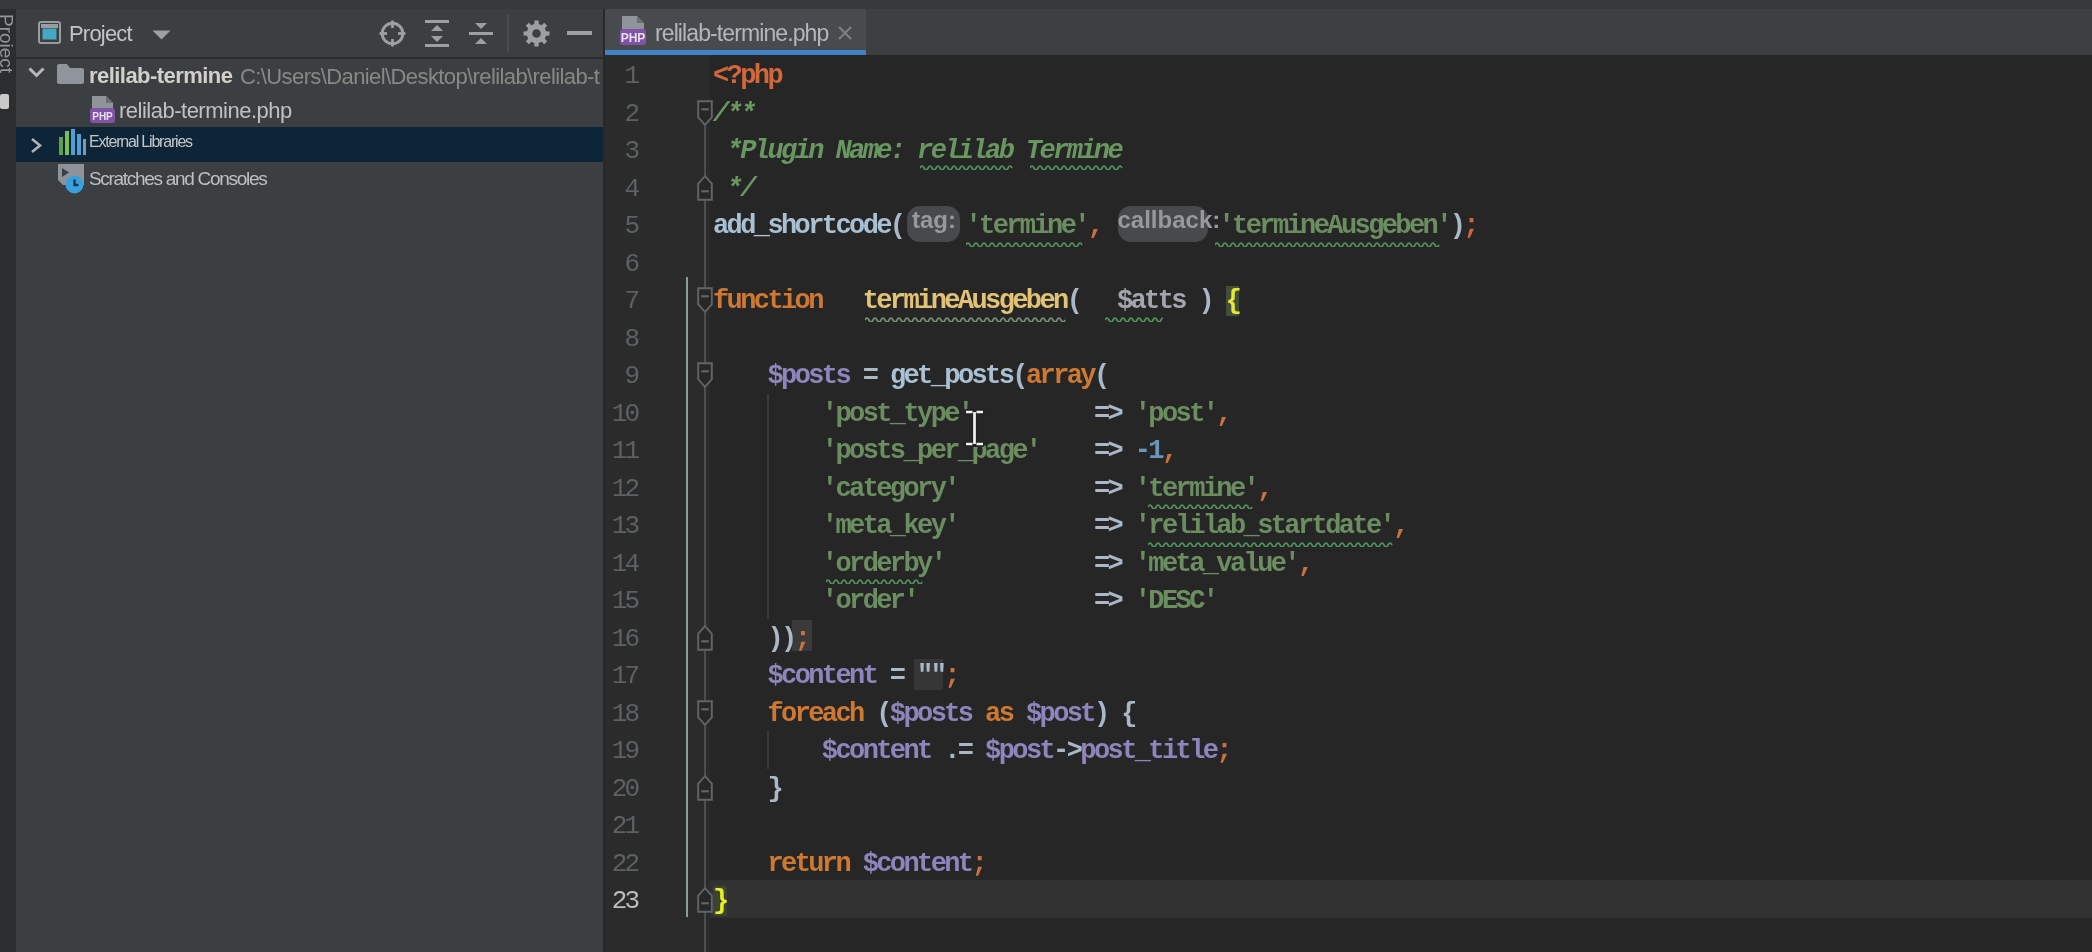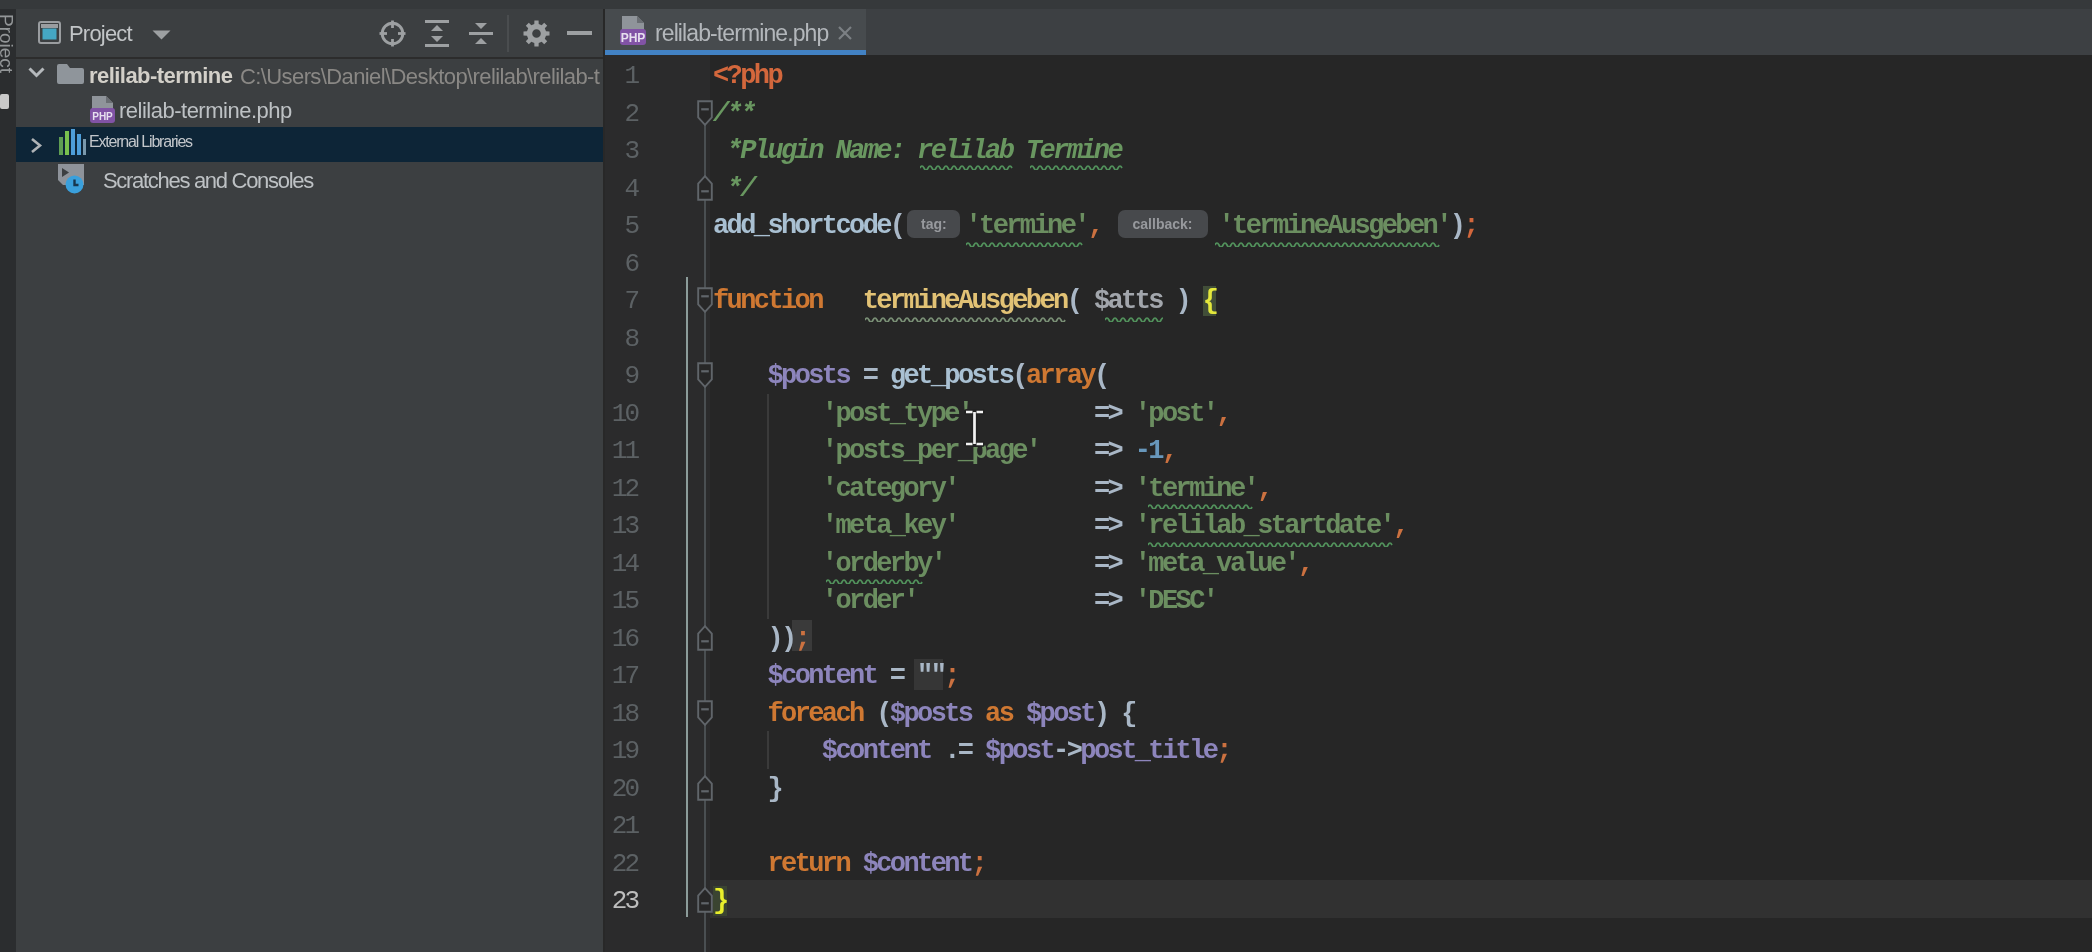--- a/index.html
+++ b/index.html
@@ -10,25 +10,25 @@
   .k  { color:#CF7832;margin-top:25px; }
   .fn { color:#A9C0D2; }
   .d  { color:#A9B7C6; }
   .s  { color:#6B8E60; }
   .v  { color:#8D85BC; }
   .y  { color:#E2C275;text-align:center; }
   .cm { color:#699760; font-style:italic; }
   .pt { color:#D3673C; }
   .n  { color:#6897BB; }
   .p  { color:#CB7140; }
-  .g  { color:#A2A6AC; }
+  .g  { color:#A2A6AC;margin-left:23px; }
   pre { font-family:"Liberation Mono", monospace; font-weight:bold; }
-  .pill { display:inline-block; background:#47494C; color:#97999D; border-radius:7px;
-          font-family:"Liberation Sans", sans-serif; font-size:14px; letter-spacing:0;
-          height:28px; line-height:28px; text-align:center; vertical-align:middle; position:relative; top:-2px; }
+  .pill { display:inline-block; background:#47494C; color:#97999D; border-radius:13px;
+          font-family:"Liberation Sans", sans-serif; font-size:24px; letter-spacing:0;
+          height:36px; line-height:28px; text-align:center; vertical-align:middle; position:relative; top:-2px; }
   .brc { background:#414E38; color:#E4E83C; } .brc2 { background:#3A4431; color:#E8EE2C; }
 </style>
 </head>
 <body>
 
 <div class="abs" style="left:0;top:0;width:2092px;height:9px;background:#36393B;"></div>
 
 <div class="abs" style="left:0;top:9px;width:16px;height:943px;background:#2B2D2F;"></div>
 <div class="abs" style="left:17px;top:14px;width:84px;height:20px;transform:rotate(90deg);transform-origin:0 0;font-size:19px;color:#939698;">Project</div>
 <div class="abs" style="left:0;top:94px;width:9px;height:15px;background:#C9C9C9;border-radius:2px;"></div>
@@ -106,21 +106,21 @@
   <rect x="25" y="10" width="3" height="16" fill="#7A99AC"></rect>
 </svg>
 <div class="abs" style="left:89px;top:133px;color:#C3C7CB;font-size:16px;letter-spacing:-1.2px;">External Libraries</div>
 
 <svg class="abs" style="left:58px;top:164px;" width="32" height="30">
   <path d="M0 0 L26 0 L26 21 L14 21 L5 21 L0 16 Z" fill="#8E939A"></path>
   <path d="M4 4 L11 8.5 L4 13 Z" fill="#3C3F41"></path>
   <circle cx="16.5" cy="20.5" r="9" fill="#3AA0DC"></circle>
   <path d="M16.5 15.5 L16.5 21 L20.5 21" stroke="#17374E" stroke-width="2.4" fill="none"></path>
 </svg>
-<div class="abs" style="left:103px;top:168px;color:#BDC1C4;font-size:22px;letter-spacing:-1.3px;">Scratches and Consoles</div>
+<div class="abs" style="left:89px;top:168px;color:#BDC1C4;font-size:19px;letter-spacing:-1.3px;">Scratches and Consoles</div>
 
 <div class="abs" style="left:603px;top:9px;width:2px;height:943px;background:#282828;"></div>
 
 <div class="abs" style="left:605px;top:9px;width:1487px;height:46px;background:#3D4043;"></div>
 <div class="abs" style="left:605px;top:9px;width:261px;height:41px;background:#474B4E;"></div>
 <div class="abs" style="left:605px;top:50px;width:261px;height:5px;background:#4282C4;"></div>
 <svg class="abs" style="left:620px;top:16px;" width="26" height="30">
   <path d="M2 0 L17 0 L24 7 L24 17 L2 17 Z" fill="#8F949A"></path>
   <path d="M17 0 L17 7 L24 7 Z" fill="#6A6E73"></path>
   <rect x="0" y="13" width="26" height="16" rx="3" fill="#8153A5"></rect>

